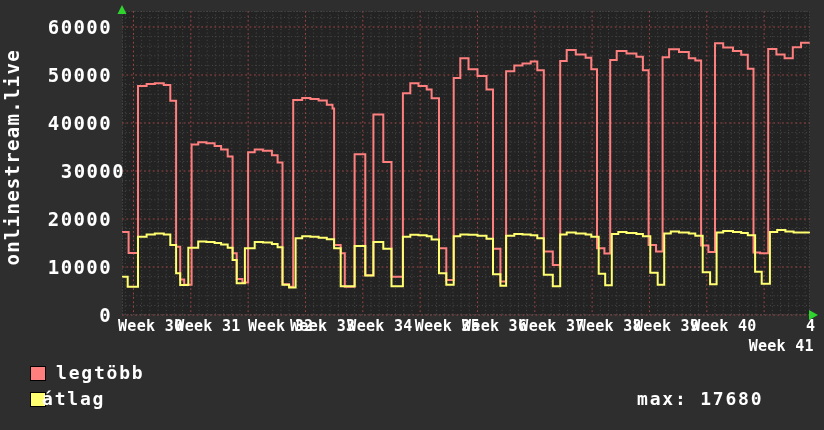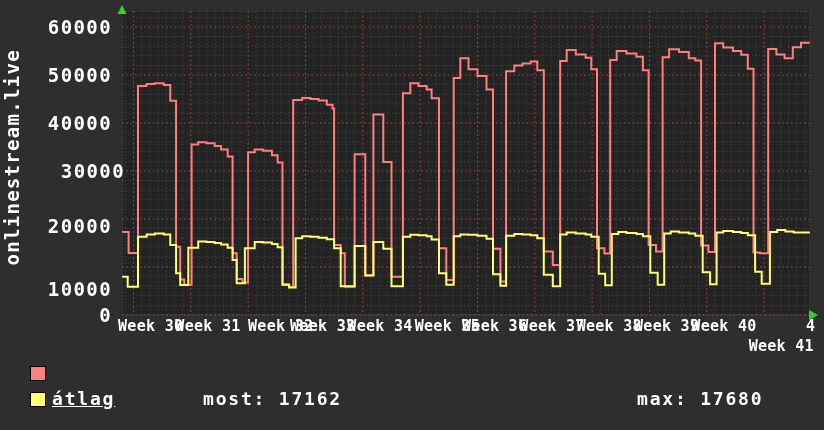--- a/index.html
+++ b/index.html
@@ -11,21 +11,21 @@
           font-size:19px;font-weight:bold;letter-spacing:1.3px;color:#fff;white-space:nowrap;}
   .ytick{position:absolute;left:4px;width:108px;text-align:right;font-size:19px;font-weight:bold;
          color:#fff;letter-spacing:1.4px;line-height:22px;}
   .xtick{position:absolute;top:317px;font-size:15px;font-weight:bold;color:#fff;
          letter-spacing:0.3px;white-space:nowrap;}
   .legend-swatch{position:absolute;width:14px;height:13px;border:1px solid #000;}
   .sw1{left:30px;top:366px;}
   .sw2{left:30px;top:392px;}
   .legend-label{position:absolute;font-size:18px;font-weight:bold;color:#fff;letter-spacing:1.8px;white-space:nowrap;}
   .lab1{left:56px;top:362px;}
-  .lab2{left:52px;top:388px;text-decoration:underline;}
+  .lab2{left:42px;top:388px;}
   .stat{position:absolute;top:388px;font-size:18px;font-weight:bold;color:#fff;letter-spacing:1.8px;white-space:nowrap;}
   .stat-most{left:203px;}
   .stat-atlag{left:424px;}
   .stat-max{left:637px;text-align:center;}
 </style>
 </head>
 <body>
 
 <div id="screen">
   <svg id="chart-svg" width="824" height="430">
@@ -154,22 +154,22 @@
       <path d="M122.0 276.7H127.7V286.7H138.0V236.8H146.6V234.4H154.8V233.4H163.8V234.4H170.3V245.0H176.1V273.3H180.2V285.0H188.3V247.8H198.2V241.6H206.4V242.0H214.6V243.0H221.1V244.4H227.7V247.8H232.6V260.0H236.7V283.3H244.9V248.3H254.7V242.0H262.9V242.5H271.9V244.0H277.6V247.3H282.5V284.8H289.1V287.6H295.6V238.2H302.2V236.3H310.4V236.8H318.6V237.7H326.8V239.2H334.1V248.3H340.7V286.2H354.6V245.9H365.3V275.6H373.4V242.0H383.3V248.8H391.5V286.2H402.9V236.8H410.3V234.8H418.5V235.3H426.7V236.3H431.6V239.6H439.0V273.2H446.3V284.8H453.7V236.3H460.3V234.4H468.5V234.8H477.5V235.8H486.5V238.7H493.0V274.2H500.4V285.7H506.1V235.8H514.3V233.9H522.5V234.4H530.7V235.3H537.3V238.2H543.8V274.7H552.8V286.2H560.2V234.4H566.7V232.4H575.8V233.4H585.6V234.4H591.3V236.8H598.7V273.7H605.2V285.2H611.8V233.9H618.3V232.0H626.5V232.9H636.4V233.9H642.9V236.3H650.3V272.8H657.7V284.8H664.2V233.4H670.8V231.5H679.0V232.4H688.8V233.4H695.3V235.8H702.7V272.3H710.1V284.3H716.6V232.4H723.2V231.0H733.0V232.0H741.2V232.9H747.8V235.3H755.1V271.8H761.7V283.8H769.9V232.0H777.2V230.1H785.4V231.5H793.6V232.4H801.0V232.6H810.0V232.6H810.0" fill="none" stroke="#ffff70" stroke-width="2"></path>
       <rect x="122.5" y="11.5" width="687" height="303" fill="none" stroke="#555555" stroke-dasharray="1 2"></rect>
       <polygon points="117.5,14 126.5,14 122,5" fill="#2fd42f"></polygon>
       <polygon points="809,310 809,320 818,315" fill="#2fd42f"></polygon>
     </svg>
 
   <div class="ytitle">onlinestream.live</div>
 
   <div id="y-ticks">
       <span class="ytick" style="top: 304px;">0</span>
-      <span class="ytick" style="top: 256px; margin-top: 22px;">10000</span>
-      <span class="ytick" style="top: 208px; margin-top: 7px;">20000</span>
+      <span class="ytick" style="top: 256px;">10000</span>
+      <span class="ytick" style="top: 208px;">20000</span>
       <span class="ytick" style="top: 160px; padding-left: 13px;">30000</span>
       <span class="ytick" style="top: 112px;">40000</span>
       <span class="ytick" style="top: 64px;">50000</span>
       <span class="ytick" style="top: 16px;">60000</span>
     </div>
   <div id="x-ticks">
       <span class="xtick" style="left: 118px;">Week 30</span>
       <span class="xtick" style="left: 175.33px;">Week 31</span>
       <span class="xtick" style="left: 248px;">Week 32</span>
       <span class="xtick" style="left: 289.99px;">Week 33</span>
@@ -178,19 +178,19 @@
       <span class="xtick" style="left: 461.98px;">Week 36</span>
       <span class="xtick" style="left: 519.31px;">Week 37</span>
       <span class="xtick" style="left: 576.64px;">Week 38</span>
       <span class="xtick" style="left: 633.97px;">Week 39</span>
       <span class="xtick" style="left: 691.3px;">Week 40</span>
       <span class="xtick" style="left: 748.63px; margin-top: 20px;">Week 41</span>
       <span class="xtick" style="left: 805.96px;">4</span>
     </div>
 
   <div class="legend-swatch sw1" style="background: rgb(255, 127, 127);"></div>
+  <span class="legend-label lab1">legtöbb</span>
 
   <div class="legend-swatch sw2" style="background: rgb(255, 255, 112);"></div>
   <span class="legend-label lab2">átlag</span>
 
-  <span class="stat stat-most">most: 17162</span>
   <span class="stat stat-max">max: 17680</span>
 </div>
 
 </body></html>

